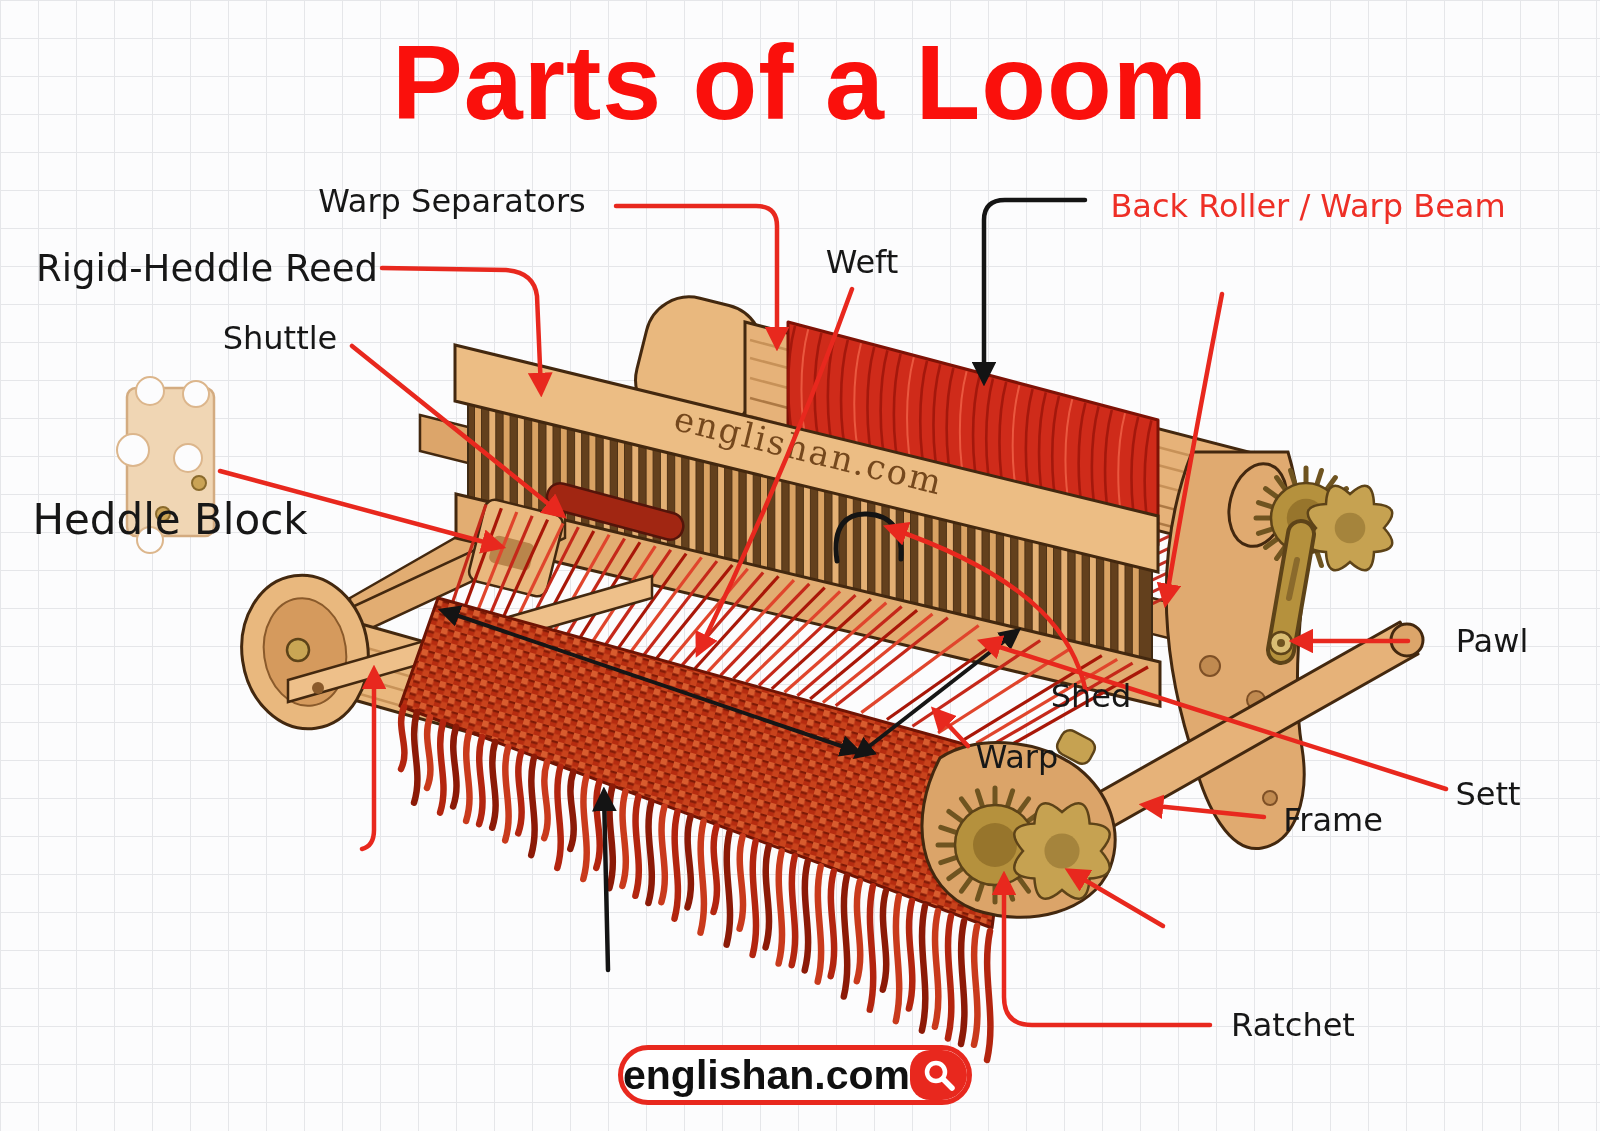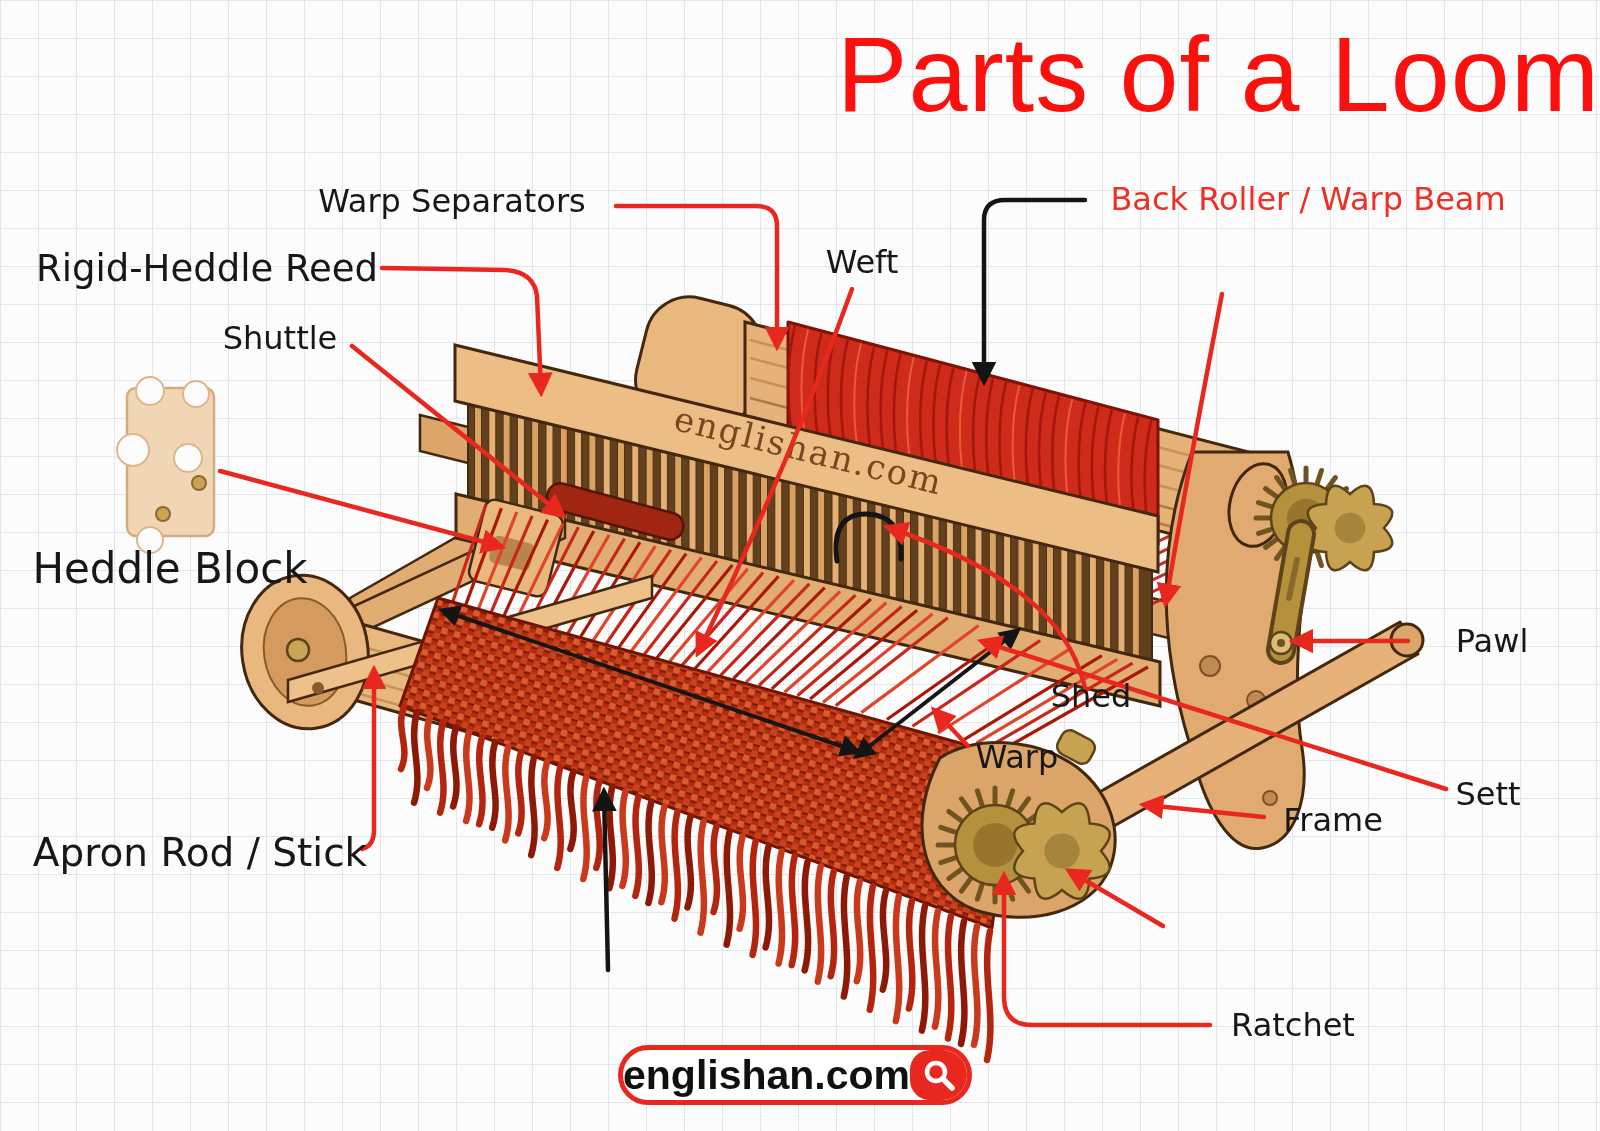--- a/index.html
+++ b/index.html
@@ -2,26 +2,26 @@
 <html><head>
 <meta charset="utf-8">
 <style>
   html,body{margin:0;padding:0;background:#ddd;}
   #stage{position:relative;width:1600px;height:1131px;overflow:hidden;
     background-color:#fcfcfd;
     background-image:linear-gradient(#e5e6e9 1px,transparent 1px),
                      linear-gradient(90deg,#e5e6e9 1px,transparent 1px);
     background-size:38px 38px;
     font-family:"DejaVu Sans",sans-serif;}
-  .title{position:absolute;left:0;right:0;top:14px;text-align:right;
-    font-family:"Liberation Sans",sans-serif;font-weight:400;font-size:106px;
+  .title{position:absolute;left:0;right:0;top:22px;text-align:center;
+    font-family:"Liberation Sans",sans-serif;font-weight:700;font-size:106px;
     letter-spacing:1px;color:#fa100c;}
   .lbl{position:absolute;transform:translate(-50%,-50%);white-space:nowrap;
     font-size:32px;color:#171717;z-index:5;}
-  .lbl.red{color:#ee2f26;}
+  .lbl.red{color:#ee2f26;margin-top:7px;}
   .fs37{font-size:37px;} .fs39{font-size:39px;} .fs42{font-size:42px;}
   #loom-svg{position:absolute;left:0;top:0;z-index:2;}
   .badge{position:absolute;left:618px;top:1045px;width:354px;height:60px;
     display:flex;align-items:stretch;background:#fff;border:5px solid #e8281e;
     border-radius:34px;box-sizing:border-box;overflow:hidden;z-index:6;}
   .badge .txt{flex:1;display:flex;align-items:center;justify-content:center;
     font-family:"Liberation Sans",sans-serif;font-weight:800;font-size:41px;color:#101010;}
   .badge .cap{width:62px;background:#e8281e;display:flex;align-items:center;
     justify-content:center;border-radius:20px;}
 </style>
@@ -389,29 +389,28 @@
       <circle cx="188" cy="458" r="14" fill="#fcfcfd" stroke="#dcb68c" stroke-width="2"></circle>
       <circle cx="150" cy="540" r="13" fill="#fcfcfd" stroke="#dcb68c" stroke-width="2"></circle>
       <circle cx="199" cy="483" r="7" fill="#caa355" stroke="#8a6a2c" stroke-width="2"></circle>
       <circle cx="163" cy="514" r="7" fill="#caa355" stroke="#8a6a2c" stroke-width="2"></circle>
     </g>
   </svg>
 
   <div class="lbl" style="left:452px;top:201px">Warp Separators</div>
   <div class="lbl fs37" style="left:207px;top:268px">Rigid-Heddle Reed</div>
   <div class="lbl" style="left:280px;top:338px">Shuttle</div>
-  <div class="lbl fs42" style="left:170px;top:568px">Heddle Block</div>
+  <div class="lbl fs42" style="left:170px;top:519px">Heddle Block</div>
   <div class="lbl" style="left:862px;top:262px">Weft</div>
   <div class="lbl red" style="left:1308px;top:199px">Back Roller / Warp Beam</div>
   <div class="lbl" style="left:1492px;top:641px">Pawl</div>
   <div class="lbl" style="left:1091px;top:696px">Shed</div>
   <div class="lbl" style="left:1017px;top:757px">Warp</div>
   <div class="lbl" style="left:1488px;top:794px">Sett</div>
   <div class="lbl" style="left:1333px;top:820px">Frame</div>
-  <div class="lbl fs39" style="left:200px;top:852px">Apron Rod / Stick</div>
   <div class="lbl" style="left:1293px;top:1025px">Ratchet</div>
 
   <div class="badge">
     <div class="txt">englishan.com</div>
     <div class="cap">
       <svg width="34" height="34" viewBox="0 0 34 34">
         <circle cx="14" cy="14" r="9" fill="none" stroke="#fff" stroke-width="4.5"></circle>
         <line x1="21" y1="21" x2="30" y2="30" stroke="#fff" stroke-width="5.5" stroke-linecap="round"></line>
       </svg>
     </div>

